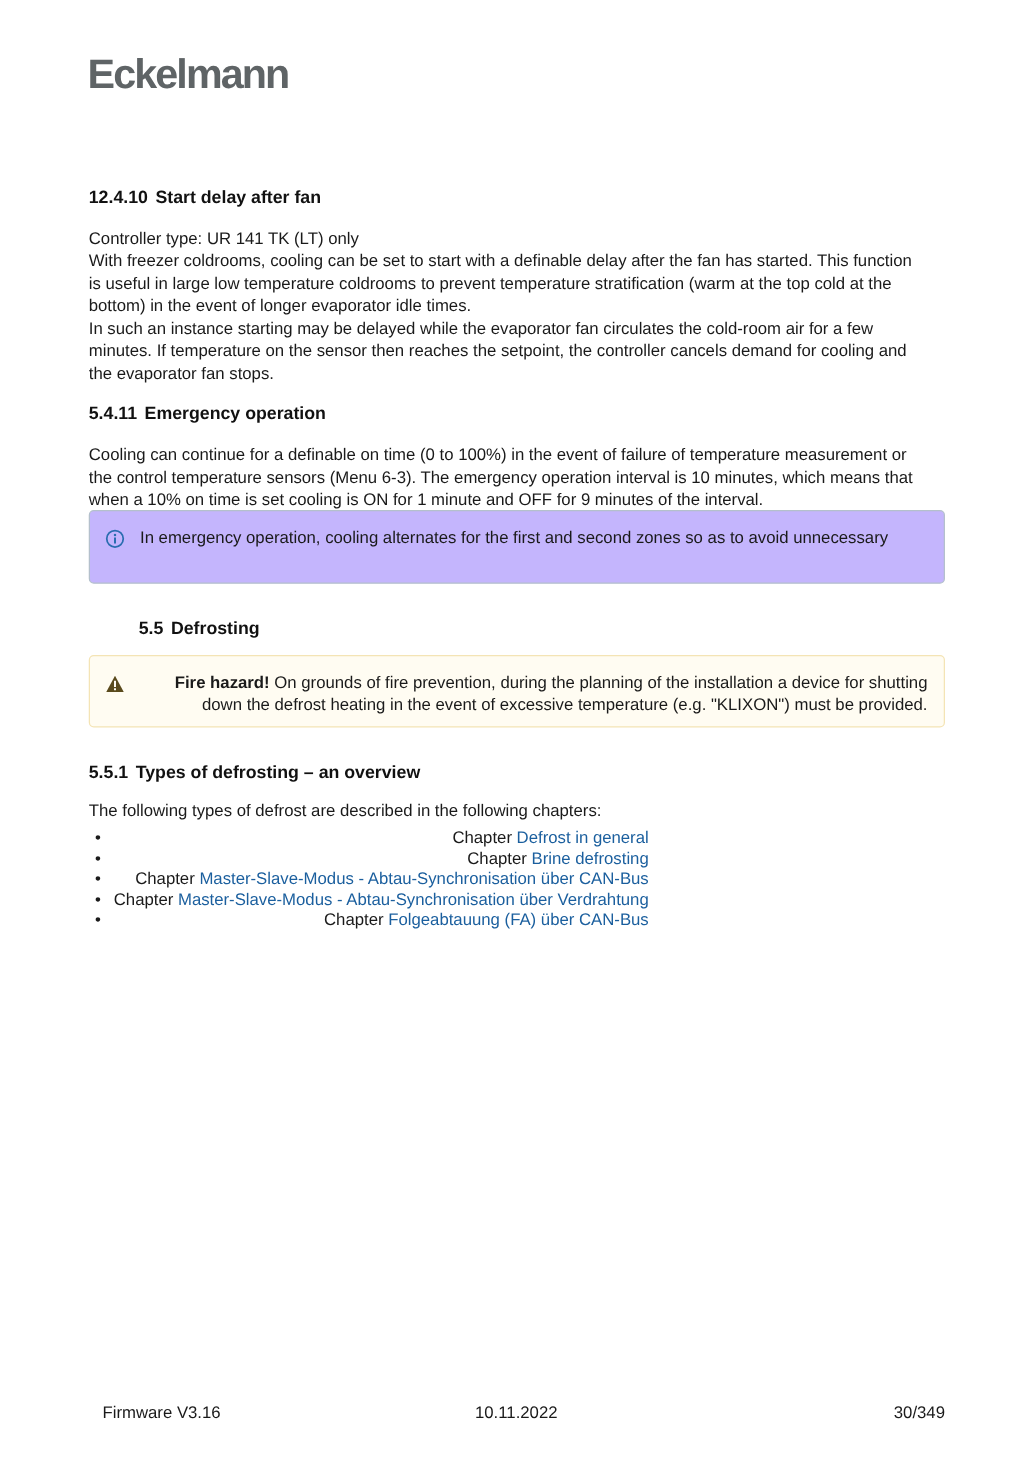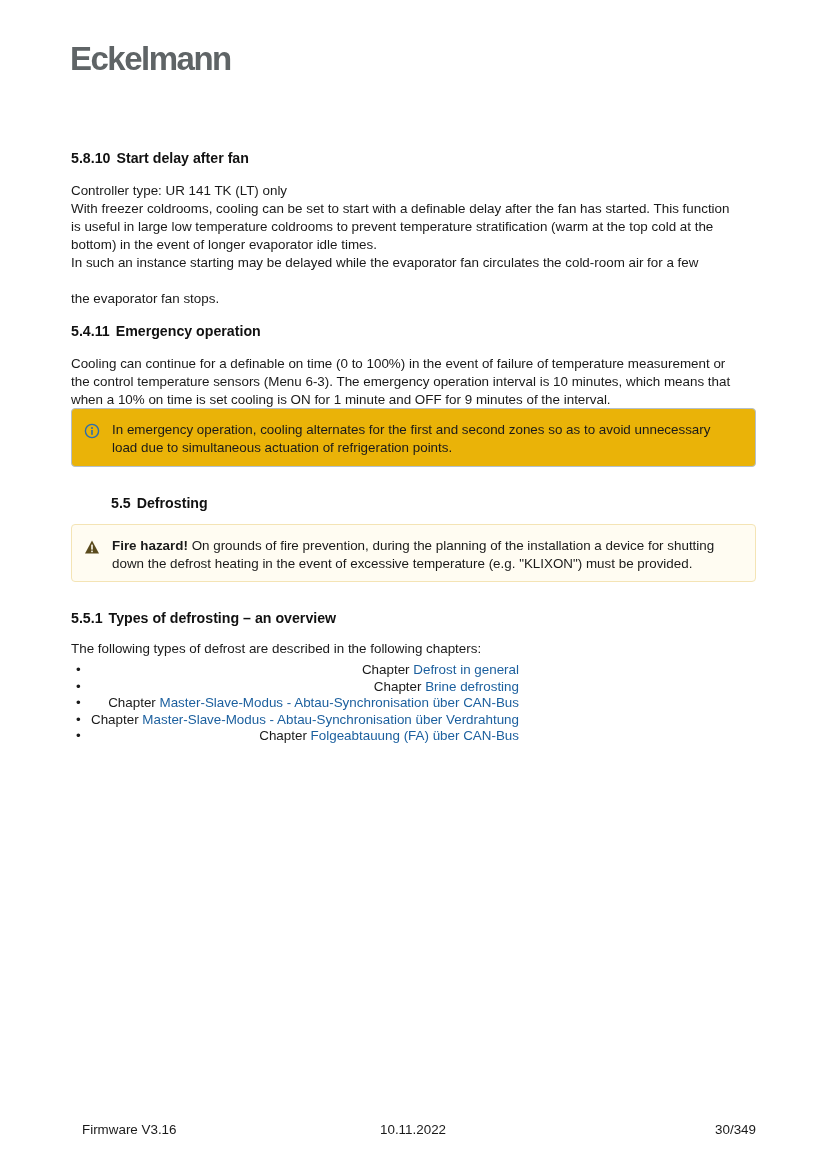--- a/index.html
+++ b/index.html
@@ -13,75 +13,74 @@
     font-size: 33px; letter-spacing: -1.5px; color: #5f6466;
   }
   .content { position: absolute; left: 71px; top: 0; width: 685px; }
   h3, h2 { font-weight: bold; font-size: 14.2px; margin: 0; color: #111; position: absolute; left: 0; }
   .num { display: inline-block; margin-right: 6px; }
   p { margin: 0; font-size: 13.4px; line-height: 18px; position: absolute; left: 0; width: 685px; }
   .note {
     position: absolute; left: 0; width: 683px; border-radius: 4px;
     font-size: 13.4px; line-height: 18px;
   }
-  .note-info { background: #eab308; border: 1px solid #b4c0cc; }
+  .note-info { background: #c4b5fd; border: 1px solid #b4c0cc; }
   .note-warn { background: #fffcf2; border: 1px solid #f4e4b5; }
   .note .icon { position: absolute; left: 12px; top: 14px; width: 16px; height: 16px; }
   .note .text { position: absolute; left: 40px; top: 12px; width: 630px; }
   .note b { font-weight: bold; }
   ul { position: absolute; left: 0; margin: 0; padding: 0; list-style: none; font-size: 13.4px; line-height: 16.6px; }
   ul li { position: relative; padding-left: 20px; }
   ul li::before { content: "•"; position: absolute; left: 5px; }
   a { color: #1b5f9e; text-decoration: none; }
   .footer { position: absolute; top: 1122px; font-size: 13.4px; color: #1a1a1a; }
 </style>
 </head>
 <body>
 
 <div class="logo">Eckelmann</div>
 
 <div class="content">
 
   <h3 style="top:150px;">
-    <span class="num">5.8.10</span><span>Start delay after fan</span>
+    <span class="num">12.4.10</span><span>Start delay after fan</span>
   </h3>
   <p style="top:182px;">
     <span>Controller type: UR 141 TK (LT) only</span><br>
     <span>With freezer coldrooms, cooling can be set to start with a definable delay after the fan has started. This function</span><br>
     <span>is useful in large low temperature coldrooms to prevent temperature stratification (warm at the top cold at the</span><br>
     <span>bottom) in the event of longer evaporator idle times.</span><br>
     <span>In such an instance starting may be delayed while the evaporator fan circulates the cold-room air for a few</span><br>
-    <br>
+    <span>minutes. If temperature on the sensor then reaches the setpoint, the controller cancels demand for cooling and</span><br>
     <span>the evaporator fan stops.</span>
   </p>
 
   <h3 style="top:323px;">
     <span class="num">5.4.11</span><span>Emergency operation</span>
   </h3>
   <p style="top:355px;">
     <span>Cooling can continue for a definable on time (0 to 100%) in the event of failure of temperature measurement or</span><br>
     <span>the control temperature sensors (Menu 6-3). The emergency operation interval is 10 minutes, which means that</span><br>
     <span>when a 10% on time is set cooling is ON for 1 minute and OFF for 9 minutes of the interval.</span>
   </p>
   <div class="note note-info" style="top:408px; height:57px;">
     <svg class="icon" viewBox="0 0 16 16">
       <circle cx="8" cy="8" r="6.6" fill="none" stroke="#2a6db0" stroke-width="1.4"></circle>
       <circle cx="8" cy="5" r="1" fill="#2a6db0"></circle>
       <rect x="7.2" y="7" width="1.6" height="4.8" fill="#2a6db0"></rect>
     </svg>
     <div class="text">
       <span>In emergency operation, cooling alternates for the first and second zones so as to avoid unnecessary</span><br>
-      <span>load due to simultaneous actuation of refrigeration points.</span>
     </div>
   </div>
 
   <h2 style="top:495px;margin-left:40px;">
     <span class="num">5.5</span><span>Defrosting</span>
   </h2>
-  <div class="note note-warn" style="top:524px; height:56px;">
+  <div class="note note-warn" style="top:524px; height:56px;text-align:right;">
     <svg class="icon" viewBox="0 0 16 16">
       <path d="M8 1.5 L15 14.5 L1 14.5 Z" fill="#5a4a1c"></path>
       <rect x="7.2" y="5.6" width="1.6" height="5" fill="#fffcf2"></rect>
       <rect x="7.2" y="11.6" width="1.6" height="1.6" fill="#fffcf2"></rect>
     </svg>
     <div class="text">
       <b>Fire hazard!</b><span> On grounds of fire prevention, during the planning of the installation a device for shutting</span><br>
       <span>down the defrost heating in the event of excessive temperature (e.g. "KLIXON") must be provided.</span>
     </div>
   </div>

